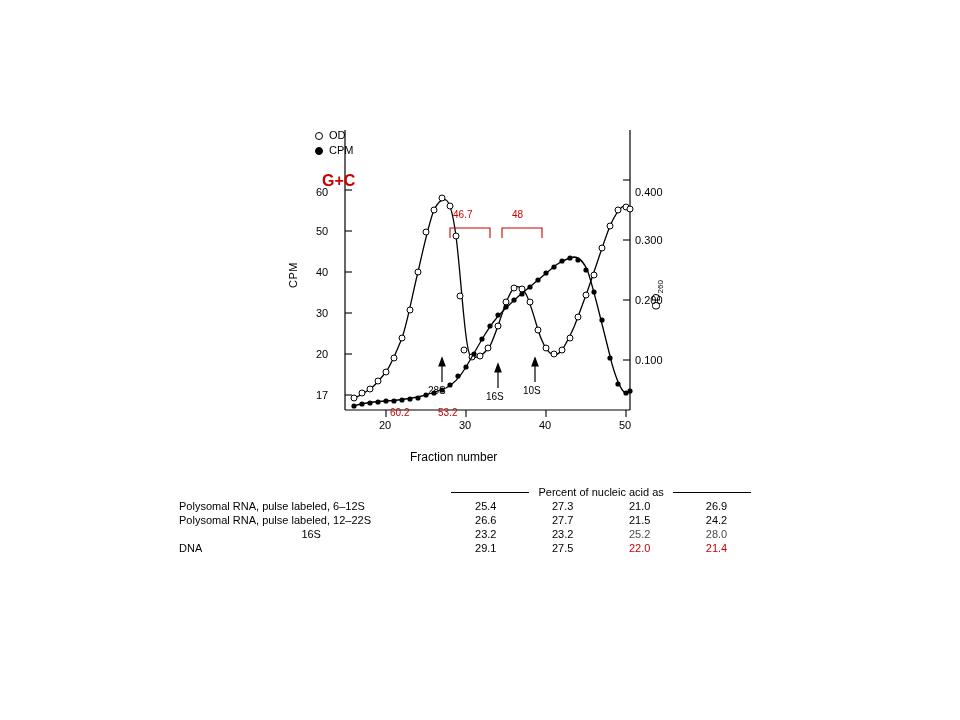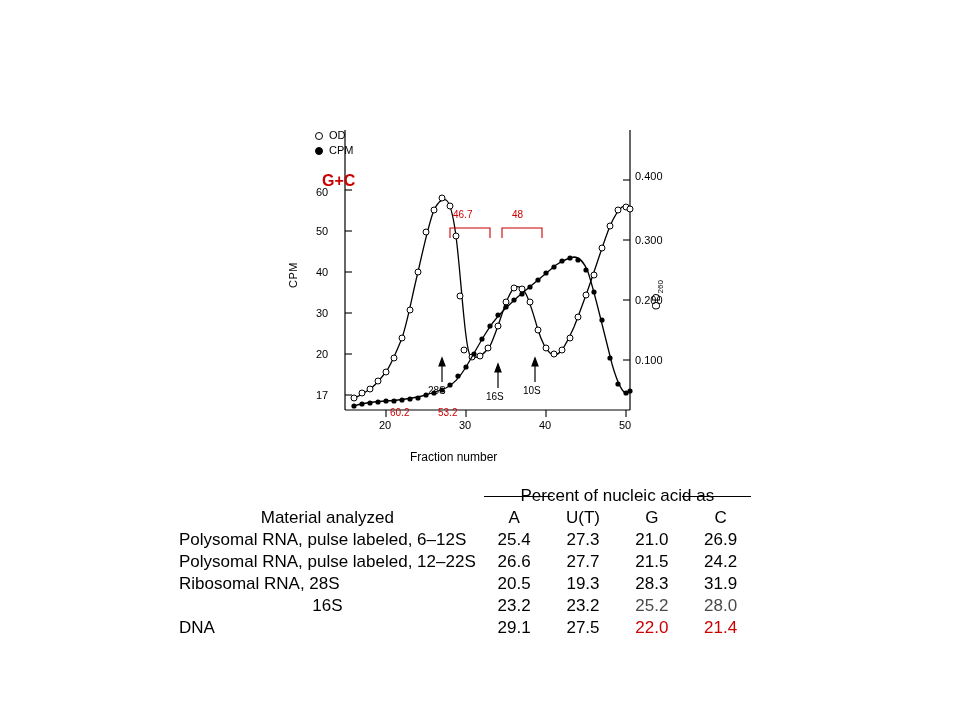--- a/index.html
+++ b/index.html
@@ -125,21 +125,21 @@
     width: 580px;
     font-size: 11.5px;
   }
   table.nt {
     border-collapse: collapse;
     width: 100%;
   }
   table.nt td, table.nt th {
     padding: 1px 4px;
     font-weight: normal;
-    font-size: 17px;
+    font-size: 11px;
     white-space: nowrap;
   }
   .lbl-col {
     width: 270px;
     text-align: center;
   }
   .lbl-left { text-align: left; padding-left: 2px; }
   .lbl-indent { text-align: center; padding-left: 60px; }
   .num-col {
     width: 72px;
@@ -332,21 +332,21 @@
     <div class="tick-label" style="left:26px; top:279px;">17</div>
     <div class="tick-label" style="left:26px; top:238px;">20</div>
     <div class="tick-label" style="left:26px; top:197px;">30</div>
     <div class="tick-label" style="left:26px; top:156px;">40</div>
     <div class="tick-label" style="left:26px; top:115px;">50</div>
     <div class="tick-label" style="left:26px; top:76px;">60</div>
 
     <div class="tick-label" style="left:345px; top:244px;">0.100</div>
     <div class="tick-label" style="left:345px; top:184px;">0.200</div>
     <div class="tick-label" style="left:345px; top:124px;">0.300</div>
-    <div class="tick-label" style="left:345px; top:60px;text-align:center;">0.400</div>
+    <div class="tick-label" style="left:345px; top:76px;text-align:center;">0.400</div>
 
     <div class="tick-label" style="left:89px; top:309px;">20</div>
     <div class="tick-label" style="left:169px; top:309px;">30</div>
     <div class="tick-label" style="left:249px; top:309px;">40</div>
     <div class="tick-label" style="left:329px; top:309px;">50</div>
 
     <div class="axis-title-left">CPM</div>
     <div class="axis-title-right">
       <span>OD</span><sub>260</sub>
     </div>
@@ -369,51 +369,37 @@
         <tr>
       <td class="lbl-col"></td>
       <td class="span-head" colspan="4">
         <span style="display:inline-block; position:relative; width:100%;">
           <span style="position:absolute; left:0; top:50%; width:26%; height:1px; background:#000;"></span>
           <span style="position:absolute; right:0; top:50%; width:26%; height:1px; background:#000;"></span>
           <span class="span-head-inner">Percent of nucleic acid as</span>
         </span>
       </td>
     </tr>
-    <tr class="colhead">
-      <td class="lbl-col">Material analyzed</td>
-      <td class="num-col">A</td>
-      <td class="num-col">U(T)</td>
-      <td class="num-col">G</td>
-      <td class="num-col">C</td>
-    </tr>
 
     <tr>
       <td class="lbl-col lbl-left">Polysomal RNA, pulse labeled, 6–12S</td>
       <td class="num-col">25.4</td>
       <td class="num-col">27.3</td>
       <td class="num-col">21.0</td>
       <td class="num-col">26.9</td>
     </tr>
 
     <tr>
       <td class="lbl-col lbl-left">Polysomal RNA, pulse labeled, 12–22S</td>
       <td class="num-col">26.6</td>
       <td class="num-col">27.7</td>
       <td class="num-col">21.5</td>
       <td class="num-col">24.2</td>
     </tr>
 
-    <tr>
-      <td class="lbl-col lbl-left">Ribosomal RNA, 28S</td>
-      <td class="num-col">20.5</td>
-      <td class="num-col">19.3</td>
-      <td class="num-col">28.3</td>
-      <td class="num-col">31.9</td>
-    </tr>
 
     <tr>
       <td class="lbl-col lbl-indent">16S</td>
       <td class="num-col">23.2</td>
       <td class="num-col">23.2</td>
       <td class="num-col faded">25.2</td>
       <td class="num-col faded">28.0</td>
     </tr>
 
     <tr>

